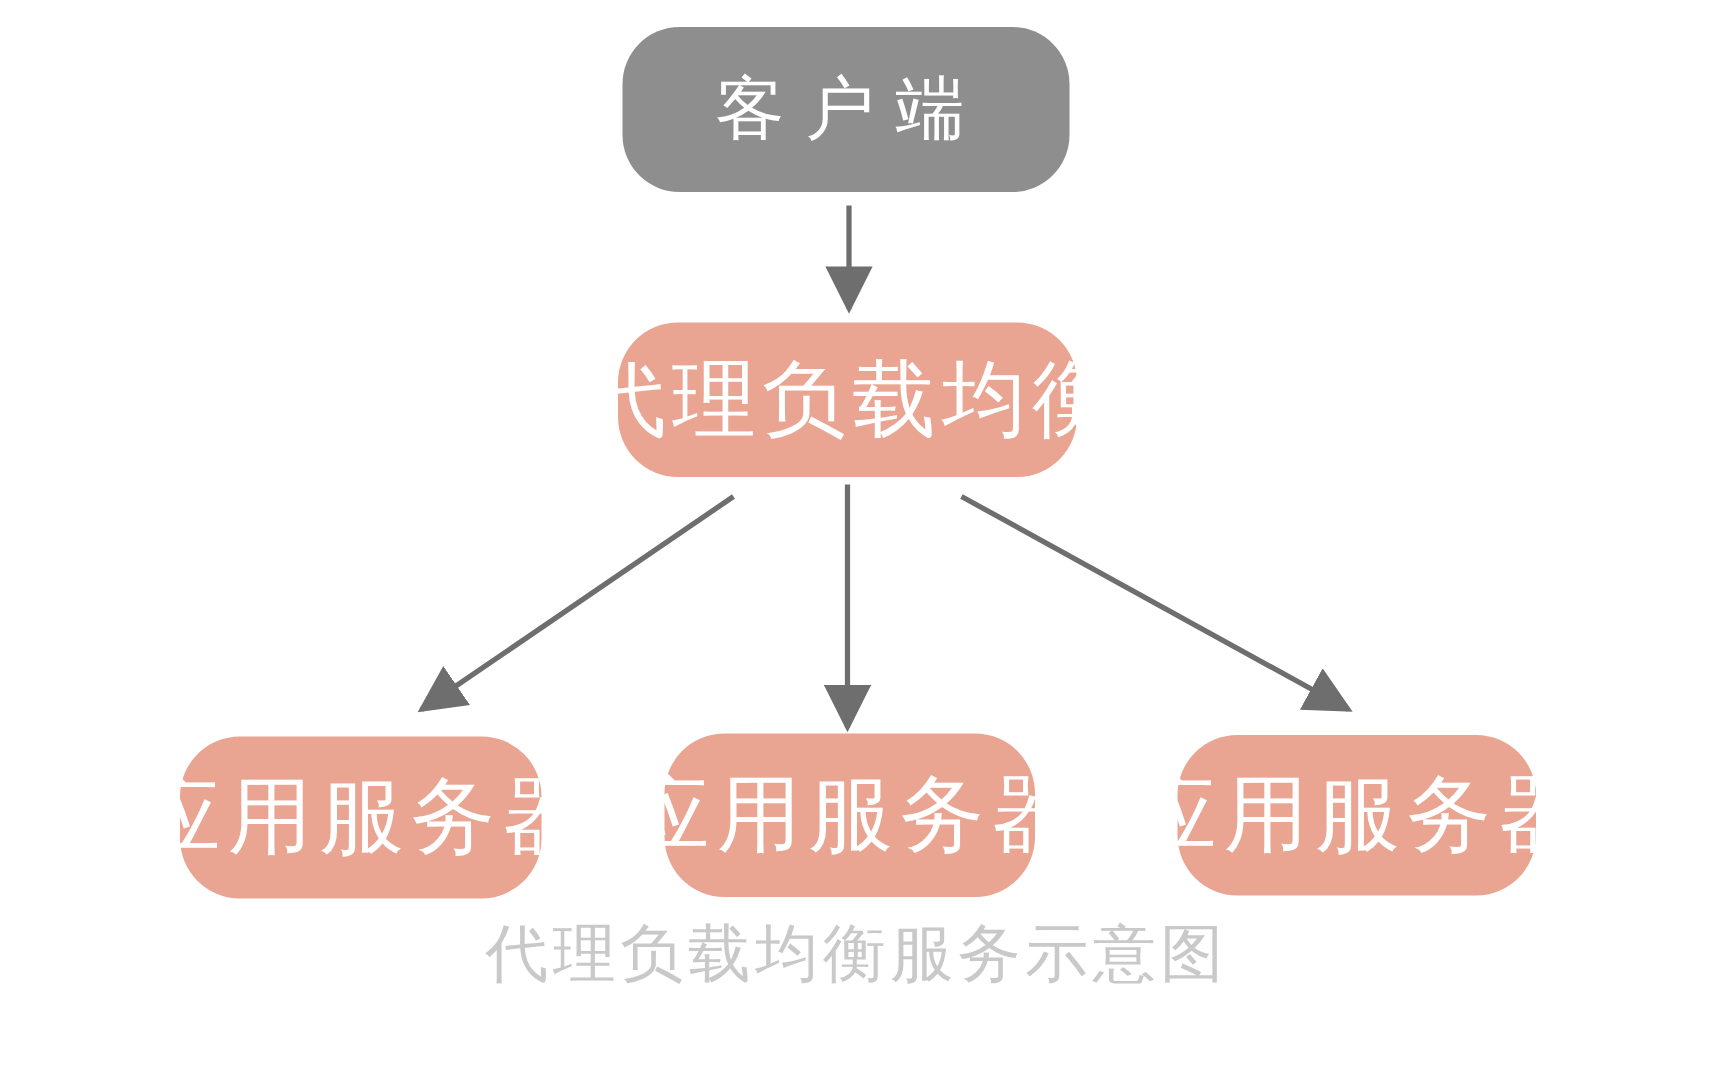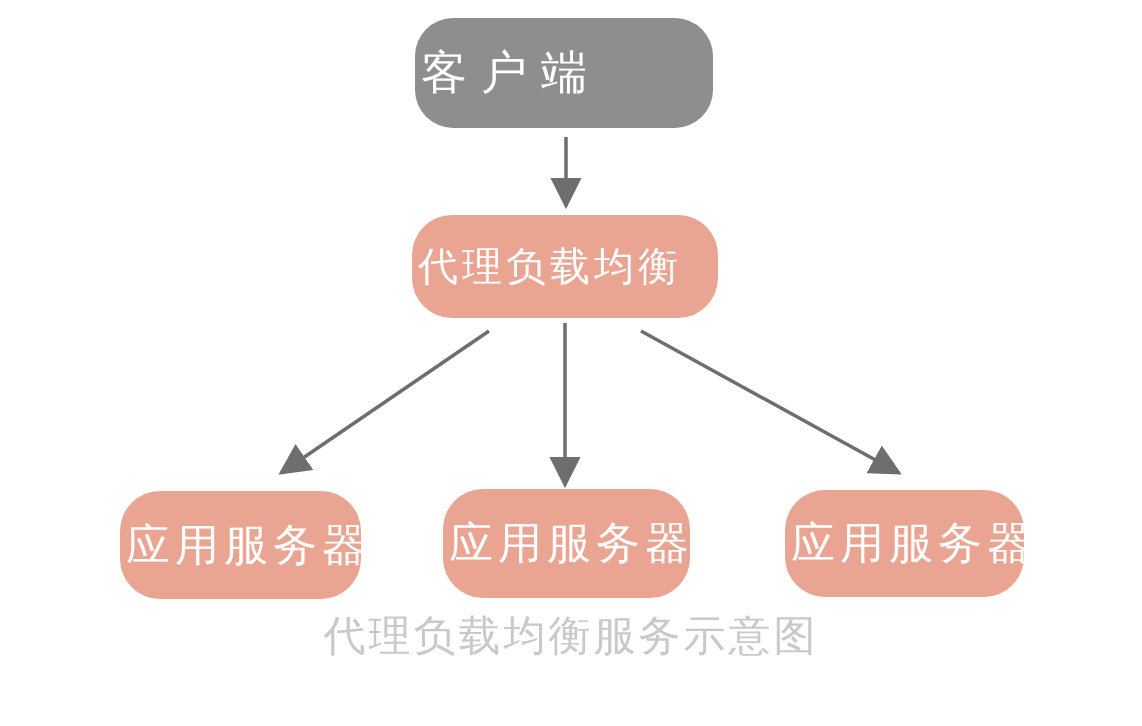--- a/index.html
+++ b/index.html
@@ -20,21 +20,21 @@
     left: 0;
     top: 0;
     width: 1142px;
     height: 726px;
     pointer-events: none;
   }
   .node {
     position: absolute;
     display: flex;
     align-items: center;
-    justify-content: flex-start;
+    justify-content: center;
     color: var(--node-text, #ffffff);
     text-align: center;
     white-space: nowrap;
   }
   .node-client {
     left: 415px;
     top: 18px;
     width: 298px;
     height: 110px;
     background: var(--client-bg, #8e8e8e);
@@ -42,27 +42,27 @@
     font-size: 46px;
     letter-spacing: 14px;
   }
   .node-proxy {
     left: 412px;
     top: 215px;
     width: 306px;
     height: 103px;
     background: var(--node-bg, #e9a492);
     border-radius: 40px;
-    font-size: 40px;
+    font-size: 56px;
     letter-spacing: 4px;
   }
   .node-server {
     background: var(--node-bg, #e9a492);
     border-radius: 40px;
-    font-size: 44px;
+    font-size: 56px;
     letter-spacing: 5px;
   }
   .node-server-1 { left: 120px; top: 491px; width: 241px; height: 108px; }
   .node-server-2 { left: 443px; top: 489px; width: 247px; height: 109px; }
   .node-server-3 { left: 785px; top: 490px; width: 239px; height: 107px; }
   .node span { padding-left: 6px; }
   .caption {
     position: absolute;
     left: 0;
     top: 608px;

